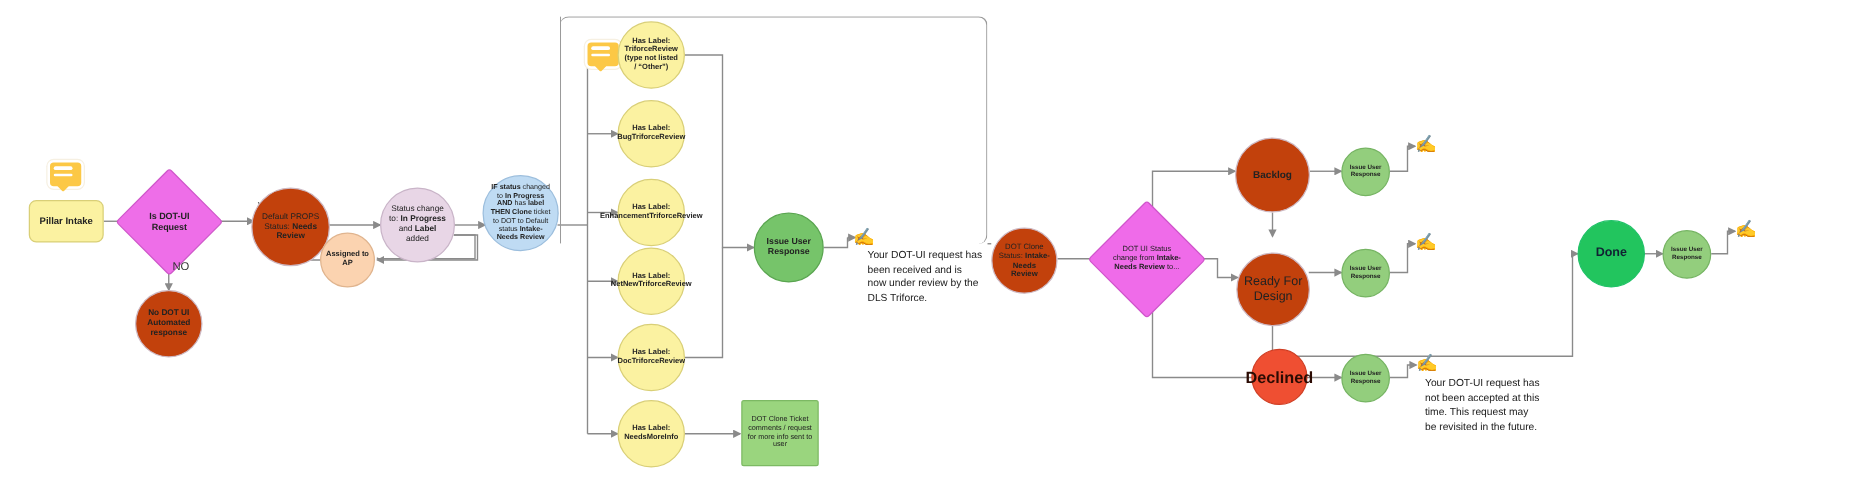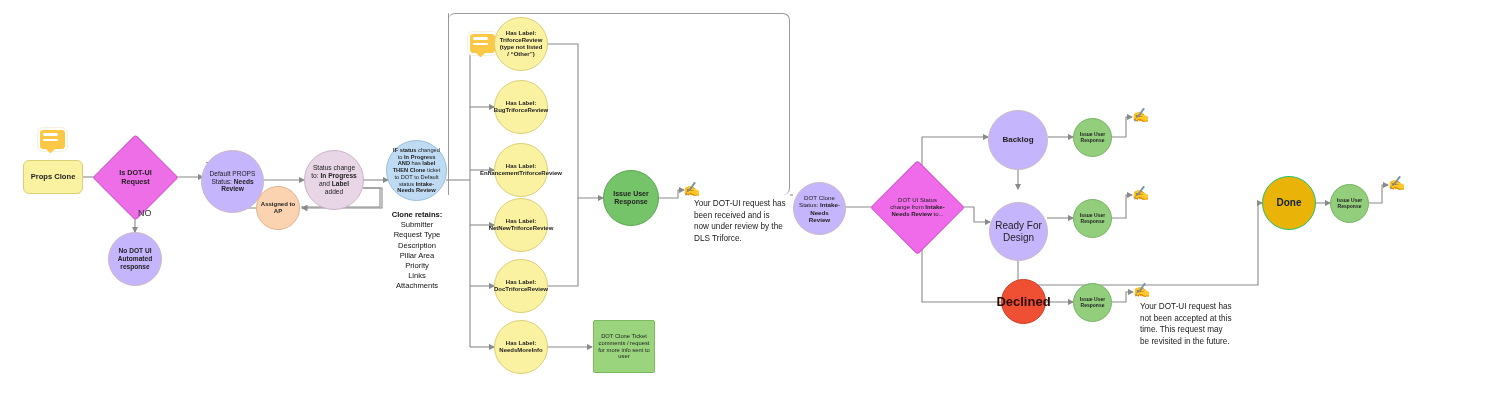--- a/index.html
+++ b/index.html
@@ -10,29 +10,29 @@
 
   .node{position:absolute;display:flex;align-items:center;justify-content:center;
         text-align:center;box-sizing:border-box;line-height:1.18;}
   .circle{border-radius:50%;}
   .rect{border-radius:6px;}
 
   
   .n-yellow   {background:#fbf2a1;border:1px solid #d9cf77;}
   .n-pinkd    {background:#ee6ee8;border:1px solid #cf57ca;}
   .n-magenta  {background:#ef6be9;border:1px solid #d055cb;}
-  .n-mauve    {background:#c4b5fd;border:1px solid #cdb8c2;}
+  .n-mauve    {background:#c2410c;border:1px solid #cdb8c2;}
   .n-peach    {background:#fbd3b0;border:1px solid #e0b48e;}
   .n-lilac    {background:#e8d6e6;border:1px solid #c9b4c8;}
   .n-blue     {background:#bfdbf3;border:1px solid #9cbedd;}
   .n-green    {background:#76c46a;border:1px solid #5aa550;}
   .n-greenlt  {background:#93ce7d;border:1px solid #76b463;}
   .n-greenbox {background:#9ad57e;border:1px solid #7cb963;}
   .n-red      {background:#ef4f32;border:1px solid #d03f25;}
-  .n-brightgreen{background:#eab308;border:1px solid #21c268;}
+  .n-brightgreen{background:#22c55e;border:1px solid #21c268;}
 
   .diamond{position:absolute;}
   .diamond .dshape{position:absolute;inset:0;transform:rotate(45deg);
                    border-radius:3px;}
   .diamond .dlabel{position:absolute;inset:0;display:flex;align-items:center;
                    justify-content:center;text-align:center;line-height:1.2;}
 
   .lbl{display:block;}
   .b{font-weight:bold;}
 
@@ -145,21 +145,21 @@
       <div class="l2"></div>
   </div>
 
   <div class="write-icon" style="left:683px;top:182px;">✍️</div>
   <div class="write-icon" style="left:1132px;top:108px;">✍️</div>
   <div class="write-icon" style="left:1132px;top:186px;">✍️</div>
   <div class="write-icon" style="left:1133px;top:283px;">✍️</div>
   <div class="write-icon" style="left:1388px;top:176px;">✍️</div>
 
   <div class="node rect n-yellow" style="left:23px;top:160px;width:60px;height:34px;font-size:7.6px;font-weight:bold;">
-    <span class="lbl">Props Clone</span>
+    <span class="lbl">Pillar Intake</span>
   </div>
 
   <div class="diamond" style="left:105px;top:147px;width:61px;height:61px;">
     <div class="dshape n-pinkd"></div>
     <div class="dlabel" style="font-size:7.2px;font-weight:bold;padding:0 4px;">
       <span>Is DOT-UI Request</span>
     </div>
   </div>
 
   <div class="edge-label" style="left:170px;top:160px;margin-left:36px;">YES</div>
@@ -189,30 +189,20 @@
       <span>added</span>
     </span>
   </div>
 
   <div class="node circle n-blue" style="left:386px;top:140px;width:61px;height:61px;font-size:5.7px;padding:0 4px;">
     <span style="display:block;">
       <span class="b">IF status</span><span> changed to </span><span class="b">In Progress AND</span><span> has </span><span class="b">label THEN Clone</span><span> ticket to DOT to Default status </span><span class="b">Intake-Needs Review</span>
     </span>
   </div>
 
-  <div class="caption" style="left:377px;top:210px;width:80px;">
-    <div class="b">Clone retains:</div>
-    <div>Submitter</div>
-    <div>Request Type</div>
-    <div>Description</div>
-    <div>Pillar Area</div>
-    <div>Priority</div>
-    <div>Links</div>
-    <div>Attachments</div>
-  </div>
 
   <div class="node circle n-yellow" style="left:494px;top:17px;width:54px;height:54px;font-size:6px;font-weight:bold;padding:0 5px;">
     <span class="lbl">Has Label: TriforceReview (type not listed / “Other”)</span>
   </div>
   <div class="node circle n-yellow" style="left:494px;top:80px;width:54px;height:54px;font-size:6px;font-weight:bold;padding:0 5px;">
     <span class="lbl">Has Label: BugTriforceReview</span>
   </div>
   <div class="node circle n-yellow" style="left:494px;top:143px;width:54px;height:54px;font-size:6px;font-weight:bold;padding:0 5px;">
     <span class="lbl">Has Label: EnhancementTriforceReview</span>
   </div>

